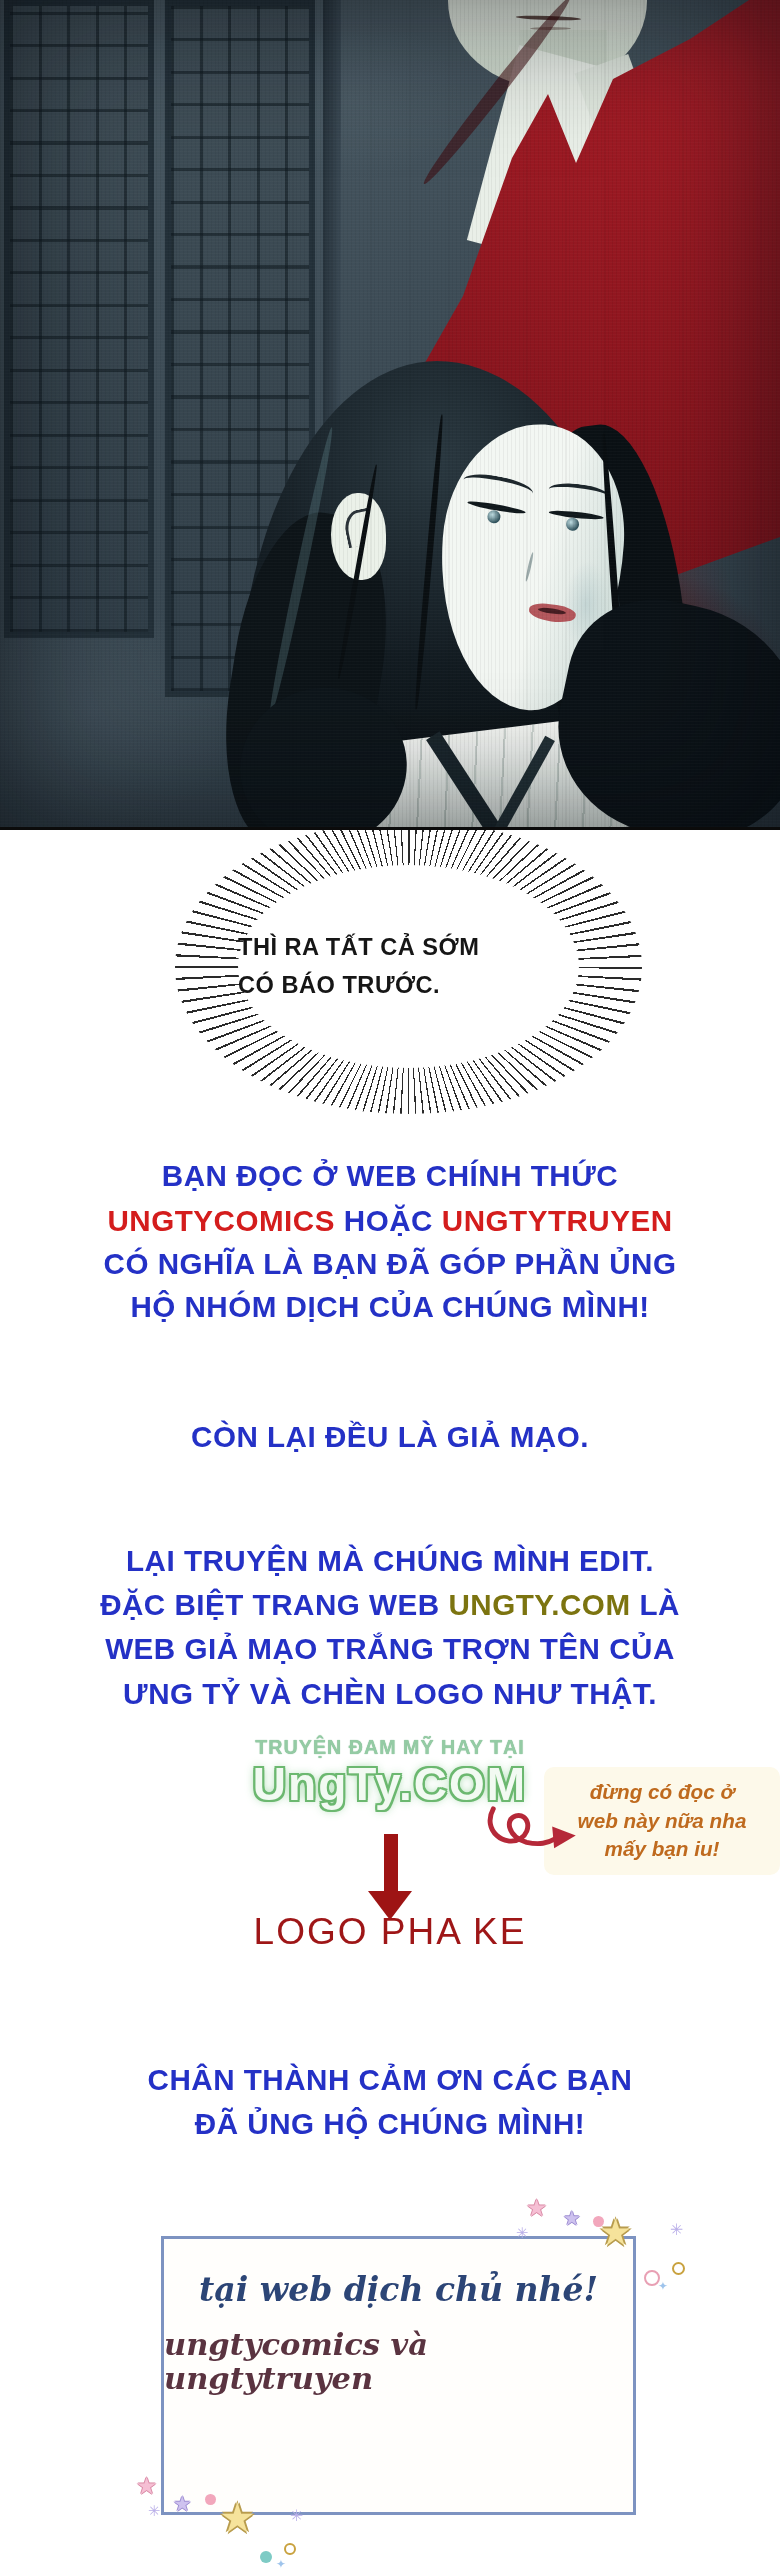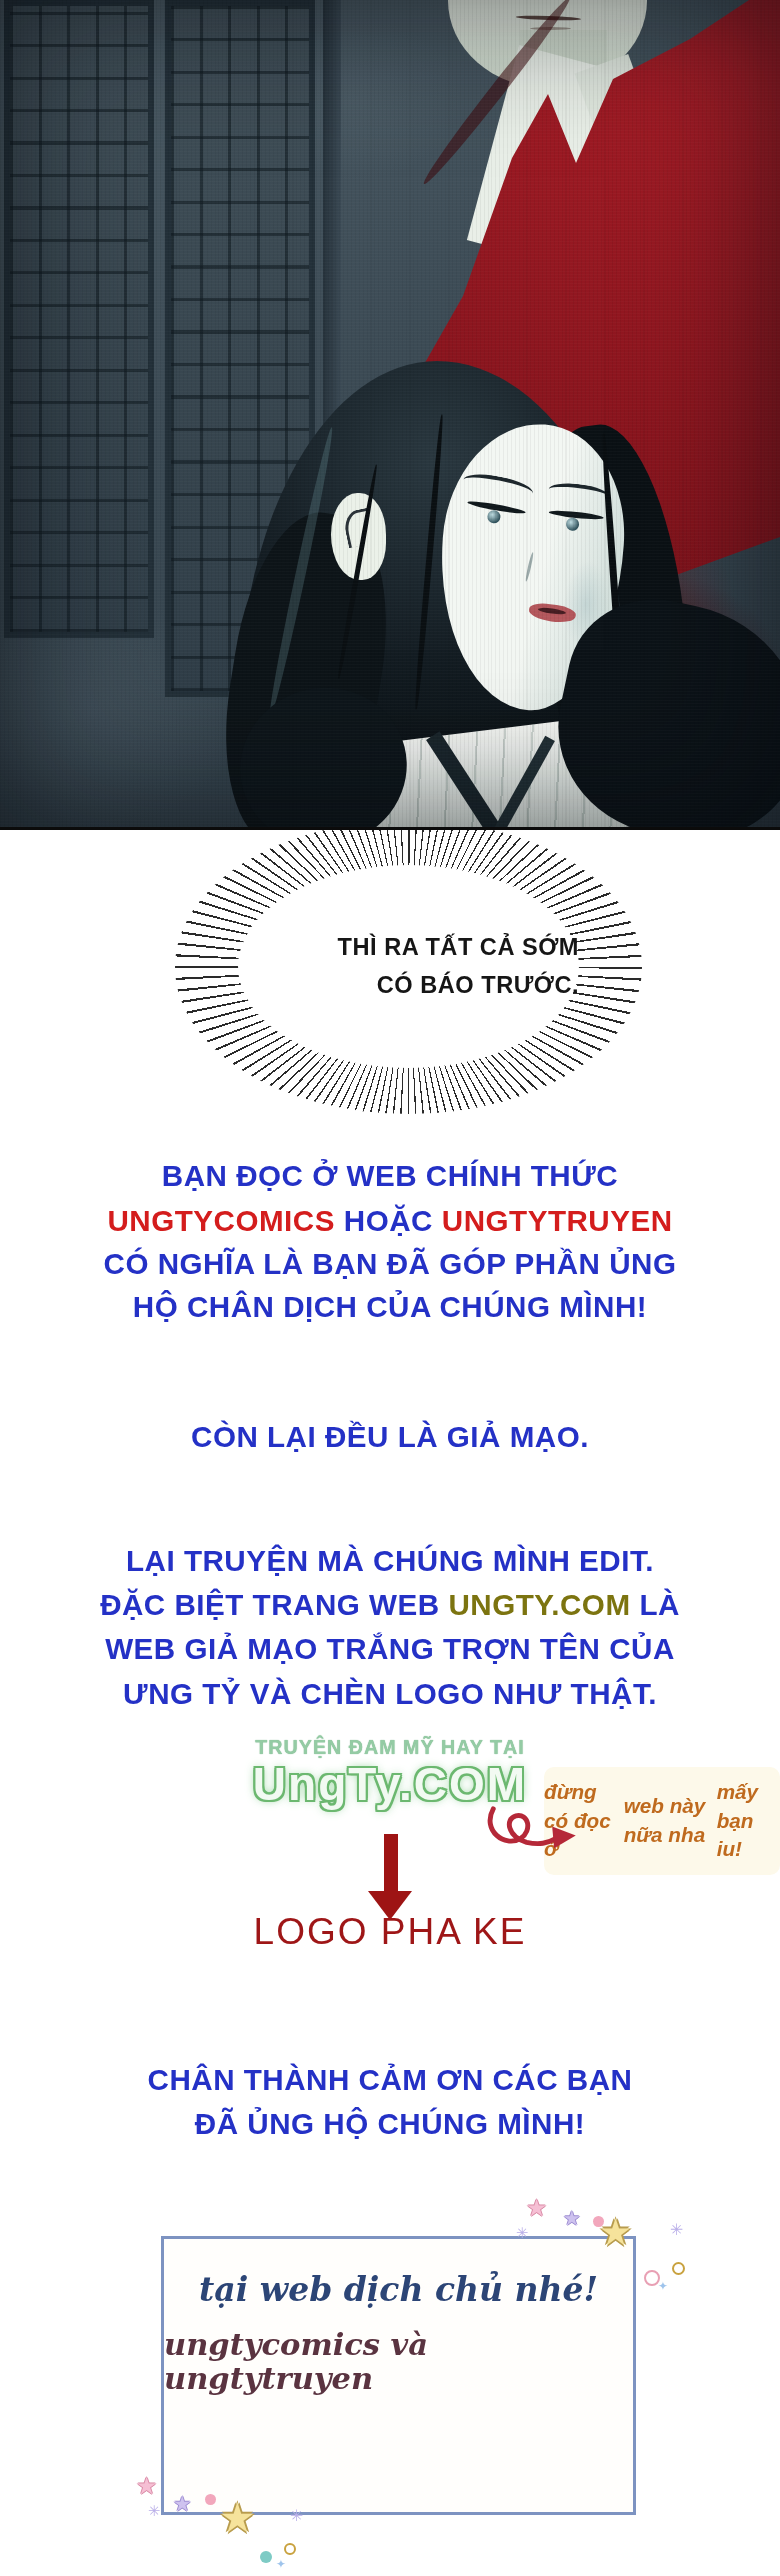--- a/index.html
+++ b/index.html
@@ -96,42 +96,42 @@
   .vcollar2{position:absolute;left:516px;top:731px;width:10.8px;height:118px;background:#223036;transform:rotate(29deg);}
   .grain{position:absolute;inset:0;background:
      repeating-linear-gradient(0deg,rgba(255,255,255,.02) 0 1px,transparent 1px 3px),
      repeating-linear-gradient(90deg,rgba(0,0,0,.05) 0 1px,transparent 1px 3.9px);}
   .vignette{position:absolute;inset:0;box-shadow:inset 0 0 148px rgba(4,8,12,.65);}
 
   
   .bubble-rays{position:absolute;left:175px;top:820px;width:467px;height:294px;border-radius:50%;z-index:2;
      background:repeating-conic-gradient(#2a2a2a 0deg .55deg,rgba(255,255,255,0) .55deg 2.9deg);}
   .bubble-core{position:absolute;left:238px;top:865px;width:341px;height:203px;border-radius:50%;
-     background:#ffffff;z-index:2;display:flex;flex-direction:column;align-items:flex-end;
+     background:#ffffff;z-index:2;display:flex;flex-direction:column;align-items:flex-start;
      justify-content:center;gap:11.8px;}
   .bl{font-weight:bold;font-size:23.6px;color:#161616;letter-spacing:0.5px;}
 
   
   .cline{position:absolute;left:0;width:780px;text-align:center;font-weight:bold;z-index:4;}
   .t30{font-size:29.6px;letter-spacing:0.5px;line-height:37px;}
   .blue{color:#2431c6}.redt{color:#d41d1d}.olive{color:#7c7410}
   .sp{margin:0 8.9px;}
 
   
   .tagline{position:absolute;left:0;top:1736px;width:780px;text-align:center;z-index:4;
      font-size:19.7px;font-weight:bold;letter-spacing:1px;color:#94cba4;
      text-shadow:0 0 1px #6fae80;}
   .biglogo{position:absolute;left:0;top:1757px;width:780px;text-align:center;z-index:4;
      font-size:46px;font-weight:bold;letter-spacing:2px;color:#f2faf2;
      text-shadow:-2px 0 #6cb870,2px 0 #6cb870,0 -2px #6cb870,0 2px #6cb870,
                  -2px -2px #6cb870,2px 2px #6cb870,2px -2px #6cb870,-2px 2px #6cb870,
                  0 0 9.9px rgba(120,200,130,.9);}
   .curl-arrow{position:absolute;left:485px;top:1803px;z-index:4;}
   .note{position:absolute;left:544px;top:1767px;width:236px;height:108px;background:#fdf9ea;
-     border-radius:9.9px;display:flex;flex-direction:row;align-items:center;justify-content:center;z-index:3;}
+     border-radius:9.9px;display:flex;flex-direction:column;align-items:center;justify-content:center;z-index:3;}
   .note div{font-size:20.7px;line-height:28.6px;font-weight:bold;font-style:italic;color:#bf6a1e;}
   .down-arrow-shaft{position:absolute;left:384px;top:1834px;width:13.8px;height:59px;background:#9e1414;z-index:4;}
   .down-arrow-head{position:absolute;left:368px;top:1891px;width:0;height:0;z-index:4;
      border-left:22.7px solid transparent;border-right:22.7px solid transparent;border-top:29.6px solid #9e1414;}
   .fake-label{position:absolute;left:0;top:1911px;width:780px;text-align:center;z-index:4;
      font-size:37px;font-weight:normal;letter-spacing:2px;color:#9e1617;}
 
   
   .support-box{position:absolute;left:161px;top:2236px;width:475px;height:279px;box-sizing:border-box;
      border:3px solid #7d93c1;background:#fffefc;display:flex;flex-direction:column;align-items:center;
@@ -206,21 +206,21 @@
   <div class="bubble-core">
     <span class="bl">THÌ RA TẤT CẢ SỚM</span>
     <span class="bl">CÓ BÁO TRƯỚC.</span>
   </div>
 
   <div class="cline t30 blue" style="top:1157px">BẠN ĐỌC Ở WEB CHÍNH THỨC</div>
   <div class="cline t30" style="top:1202px">
     <span class="redt">UNGTYCOMICS</span><span class="blue sp">HOẶC</span><span class="redt">UNGTYTRUYEN</span>
   </div>
   <div class="cline t30 blue" style="top:1245px">CÓ NGHĨA LÀ BẠN ĐÃ GÓP PHẦN ỦNG</div>
-  <div class="cline t30 blue" style="top:1288px">HỘ CHÂN DỊCH CỦA CHÚNG MÌNH!</div>
+  <div class="cline t30 blue" style="top:1288px">HỘ NHÓM DỊCH CỦA CHÚNG MÌNH!</div>
 
   <div class="cline t30 blue" style="top:1418px">CÒN LẠI ĐỀU LÀ GIẢ MẠO.</div>
 
   <div class="cline t30 blue" style="top:1542px">LẠI TRUYỆN MÀ CHÚNG MÌNH EDIT.</div>
   <div class="cline t30" style="top:1586px">
     <span class="blue">ĐẶC BIỆT TRANG WEB</span><span class="olive sp">UNGTY.COM</span><span class="blue">LÀ</span>
   </div>
   <div class="cline t30 blue" style="top:1630px">WEB GIẢ MẠO TRẮNG TRỢN TÊN CỦA</div>
   <div class="cline t30 blue" style="top:1675px">ƯNG TỶ VÀ CHÈN LOGO NHƯ THẬT.</div>
 

